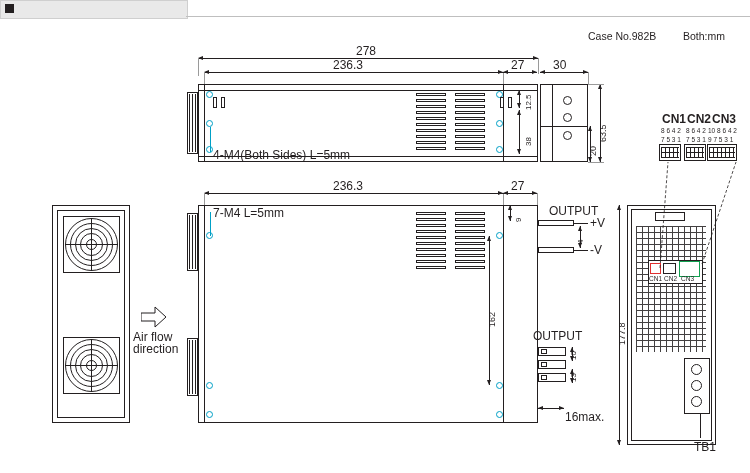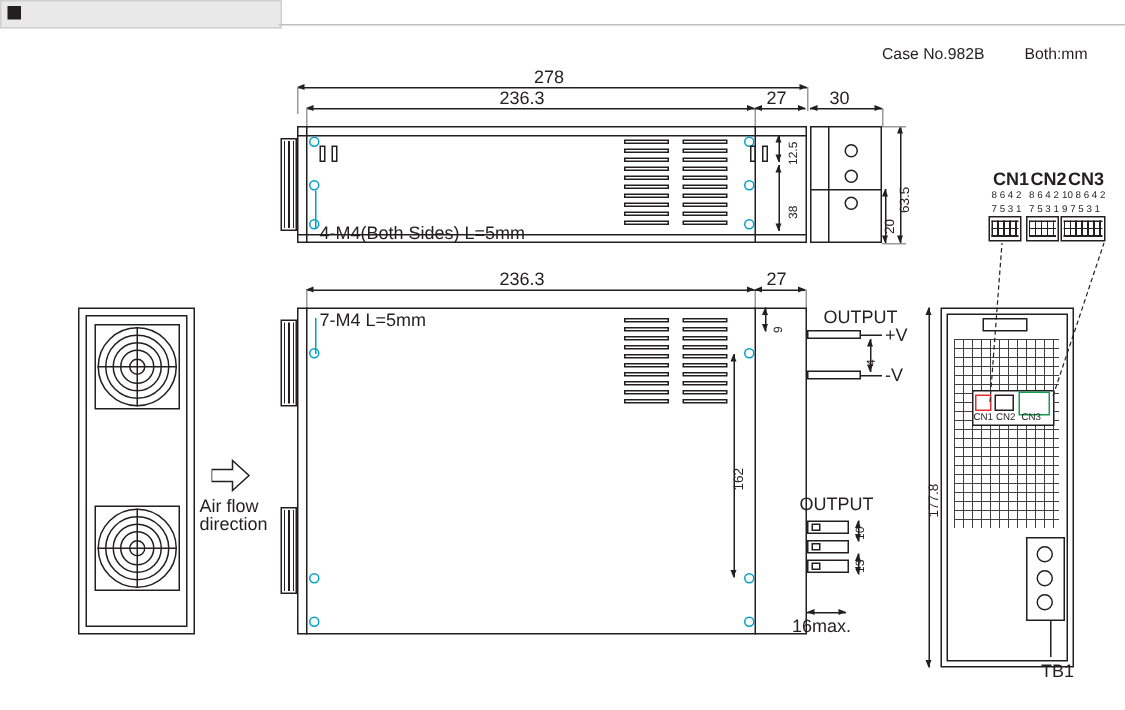--- a/index.html
+++ b/index.html
@@ -232,21 +232,21 @@
     <div class="box" style="left:541px;top:349px;width:6px;height:5px;"></div>
     <div class="box" style="left:541px;top:362px;width:6px;height:5px;"></div>
     <div class="box" style="left:541px;top:375px;width:6px;height:5px;"></div>
 
     <div class="dimv" style="left:572px;top:347px;height:14px;"></div>
     <div class="vtxt" style="left:569px;top:360px;">10</div>
     <div class="dimv" style="left:572px;top:369px;height:14px;"></div>
     <div class="vtxt" style="left:569px;top:382px;">13</div>
 
     <div class="dim" style="left:538px;top:408px;width:26px;"></div>
-    <div class="txt9" style="left:528px;top:410px;">16max.</div>
+    <div class="txt9" style="left:565px;top:410px;">16max.</div>
   </div>
 
   <div>
     <div class="box" style="left:52px;top:205px;width:78px;height:218px;"></div>
     <div class="box" style="left:57px;top:210px;width:68px;height:208px;"></div>
 
     <div class="fanbox" style="left:63px;top:216px;width:57px;height:57px;"></div>
     <div class="circd" style="left:65px;top:218px;width:53px;height:53px;"></div>
     <div class="circd" style="left:70px;top:223px;width:43px;height:43px;"></div>
     <div class="circd" style="left:75px;top:228px;width:33px;height:33px;"></div>

